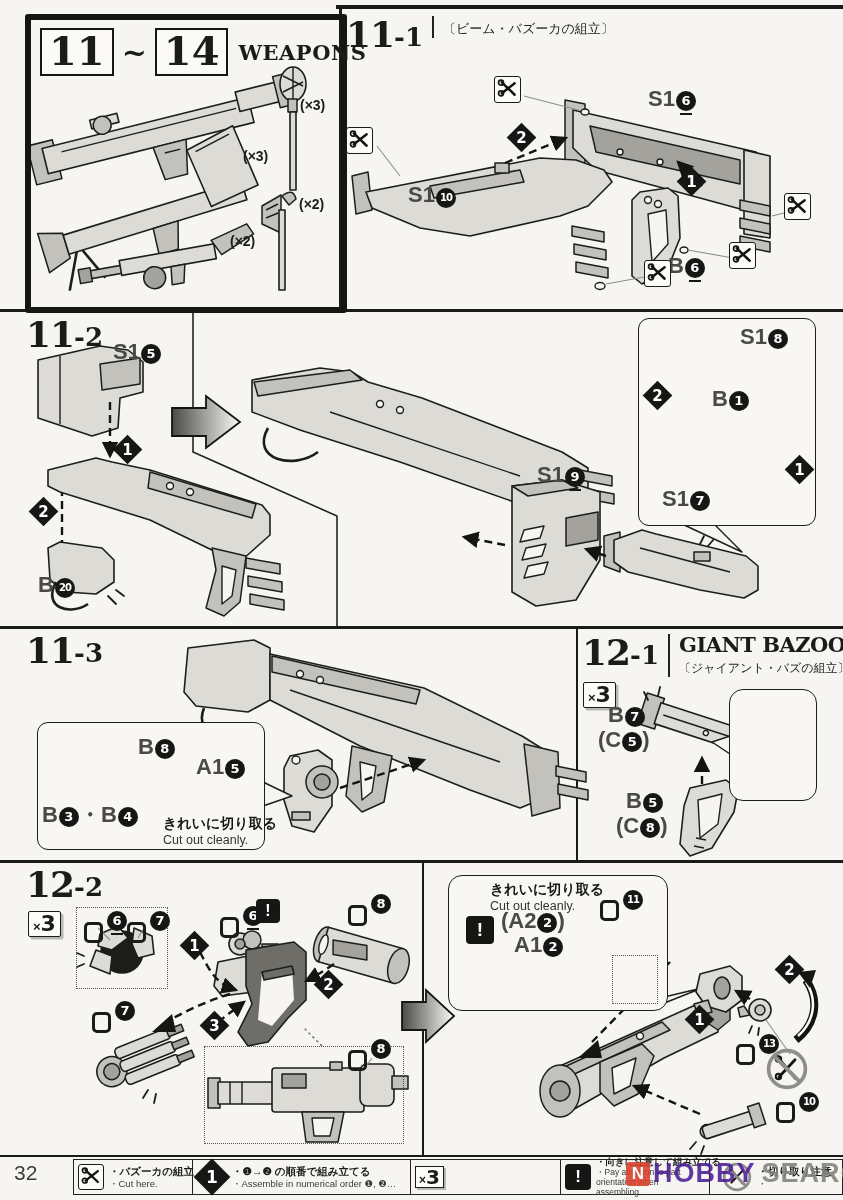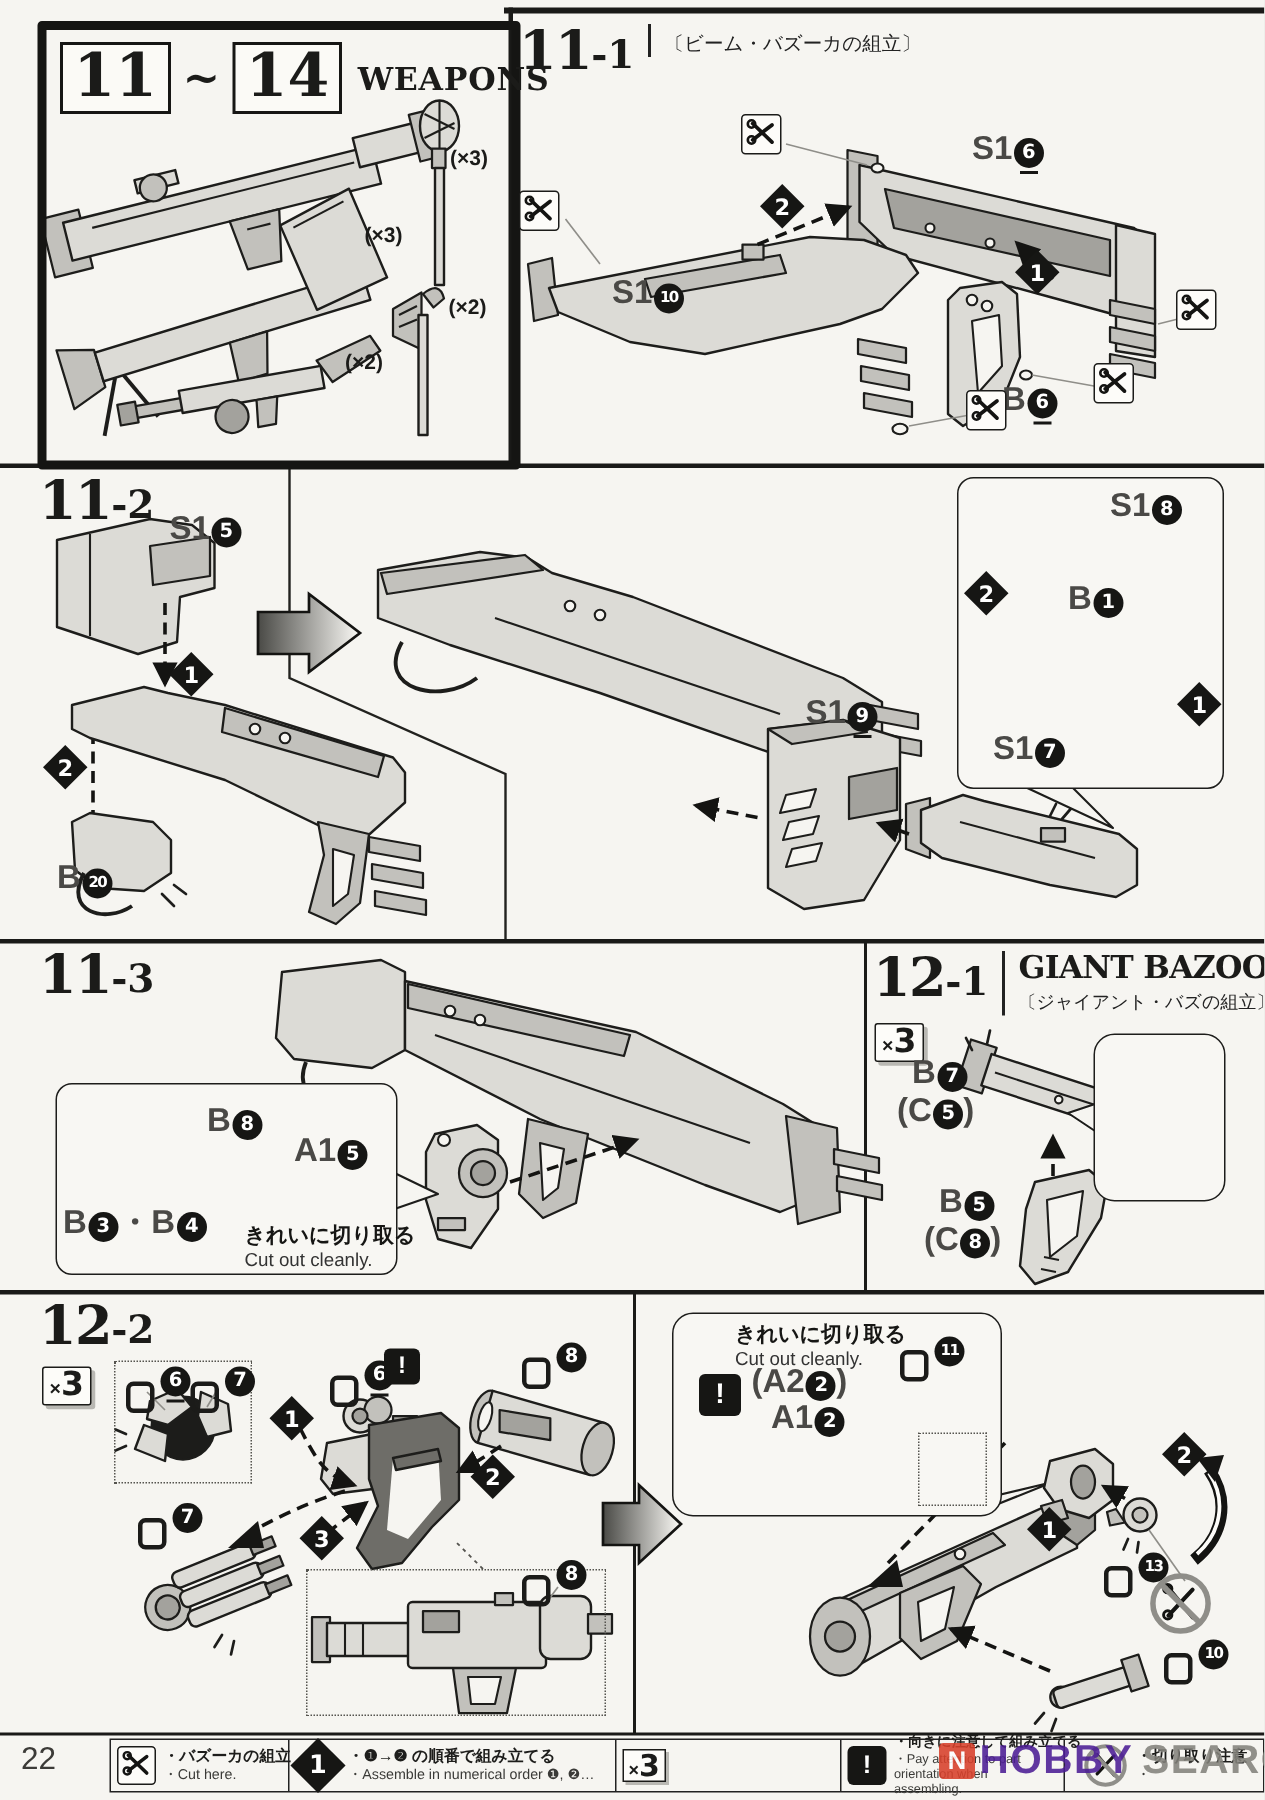--- a/index.html
+++ b/index.html
@@ -706,21 +706,21 @@
       <line x1="13" y1="27" x2="27" y2="12" stroke="#141412" stroke-width="2.4" stroke-linecap="round"></line>
       <circle cx="12.6" cy="11.4" r="2.4" fill="none" stroke="#141412" stroke-width="1.7"></circle>
       <circle cx="12.6" cy="26.6" r="2.4" fill="none" stroke="#141412" stroke-width="1.7"></circle>
       <line x1="8" y1="8" x2="31" y2="31" stroke="#8f8e89" stroke-width="3.4"></line>
     </svg>
   </div>
   <div class="plab" style="left:776px;top:1088px;">
     <span class="opfx">O</span><span class="cn dd">10</span>
   </div>
 
-  <div class="pageno">22</div>
+  <div class="pageno">32</div>
   <div class="legend">
     <div class="leg" style="width:118px;">
       <div class="legicon legcut sci"><svg viewBox="0 0 22 22" width="100%" height="100%">
             <line x1="5" y1="3.5" x2="18.5" y2="16.5" stroke="#141412" stroke-width="2.6" stroke-linecap="round"></line>
             <line x1="5" y1="15" x2="18.5" y2="4.5" stroke="#141412" stroke-width="2.6" stroke-linecap="round"></line>
             <circle cx="4.2" cy="3.8" r="2.6" fill="none" stroke="#141412" stroke-width="1.8"></circle>
             <circle cx="4.2" cy="15" r="2.6" fill="none" stroke="#141412" stroke-width="1.8"></circle>
             <circle cx="11.4" cy="9.8" r="1.6" fill="#141412"></circle>
           </svg></div>
       <div class="legtxt">

